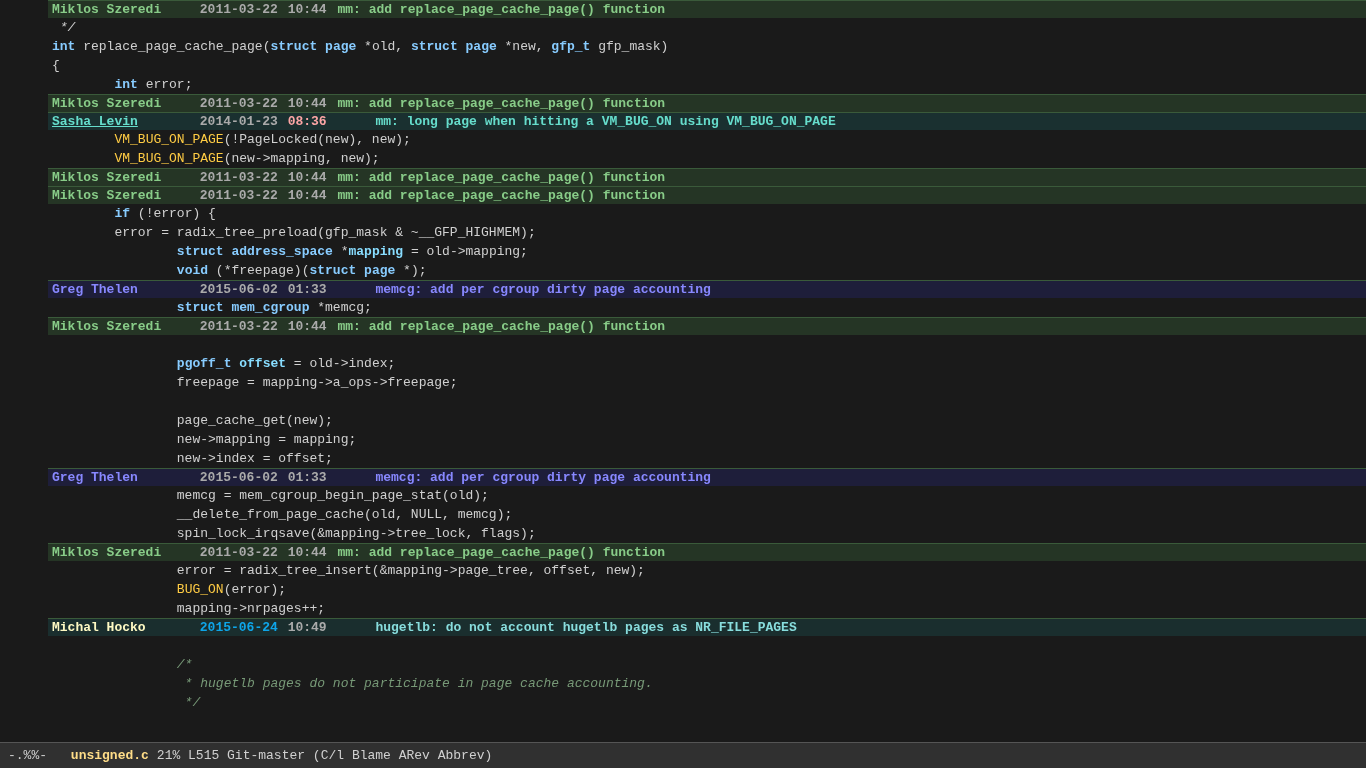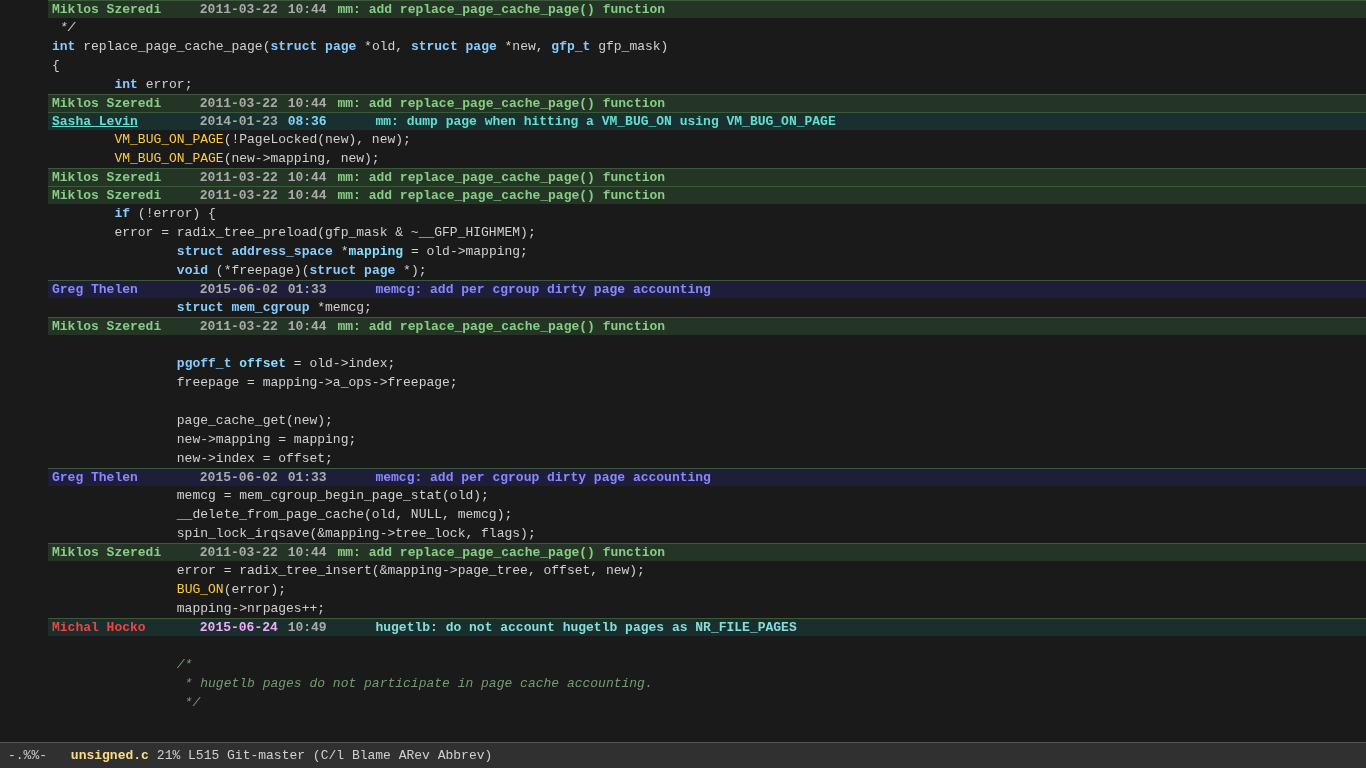--- a/index.html
+++ b/index.html
@@ -150,22 +150,22 @@
       <span class="blame-date">2011-03-22</span>
       <span class="blame-time">10:44</span>
       <span class="blame-msg">mm: add replace_page_cache_page() function</span>
     </div>
   </div>
 
   <div class="blame-block section-b">
     <div class="blame-header" style="background:#1a3030; color:#66ddcc;">
       <span class="blame-author" style="color:#66ddcc;">Sasha Levin</span>
       <span class="blame-date" style="color:#aaaaaa;">        2014-01-23</span>
-      <span class="blame-date" style="color:#7dd3fc;">08:36</span>
-      <span class="blame-msg" style="color:#66ddcc; font-weight:bold;">mm: dump page when hitting a VM_BUG_ON using VM_BUG_ON_PAGE</span>
+      <span class="blame-date" style="color:#fca5a5;">08:36</span>
+      <span class="blame-msg" style="color:#66ddcc; font-weight:bold;">mm: long page when hitting a VM_BUG_ON using VM_BUG_ON_PAGE</span>
     </div>
     <div class="code-line"><span class="code-content">        <span class="macro">VM_BUG_ON_PAGE</span>(!PageLocked(new), new);</span></div>
     <div class="code-line"><span class="code-content">        <span class="macro">VM_BUG_ON_PAGE</span>(new-&gt;mapping, new);</span></div>
   </div>
 
   <div class="blame-block section-a">
     <div class="blame-header">
       <span class="blame-author">Miklos Szeredi</span>
       <span class="blame-date">2011-03-22</span>
       <span class="blame-time">10:44</span>
@@ -231,22 +231,22 @@
       <span class="blame-time">10:44</span>
       <span class="blame-msg">mm: add replace_page_cache_page() function</span>
     </div>
     <div class="code-line"><span class="code-content">                error = radix_tree_insert(&amp;mapping-&gt;page_tree, offset, new);</span></div>
     <div class="code-line"><span class="code-content">                <span class="macro">BUG_ON</span>(error);</span></div>
     <div class="code-line"><span class="code-content">                mapping-&gt;nrpages++;</span></div>
   </div>
 
   <div class="blame-block section-michal">
     <div class="blame-header" style="background:#1a2e2e; color:#88dddd;">
-      <span class="blame-author" style="color:#ef4444;">Michal Hocko</span>
-      <span class="blame-date" style="color:#f0abfc;">       2015-06-24</span>
+      <span class="blame-author" style="color:#fef9c3;">Michal Hocko</span>
+      <span class="blame-date" style="color:#0ea5e9;">       2015-06-24</span>
       <span class="blame-date" style="color:#aaaaaa;">10:49</span>
       <span class="blame-msg" style="color:#88dddd; font-weight:bold;">hugetlb: do not account hugetlb pages as NR_FILE_PAGES</span>
     </div>
     <div class="code-line"><span class="code-content">&nbsp;</span></div>
     <div class="code-line"><span class="code-content"><span class="comment">                /*</span></span></div>
     <div class="code-line"><span class="code-content"><span class="comment">                 * hugetlb pages do not participate in page cache accounting.</span></span></div>
     <div class="code-line"><span class="code-content"><span class="comment">                 */</span></span></div>
   </div>
 
   <div class="scrollbar">

